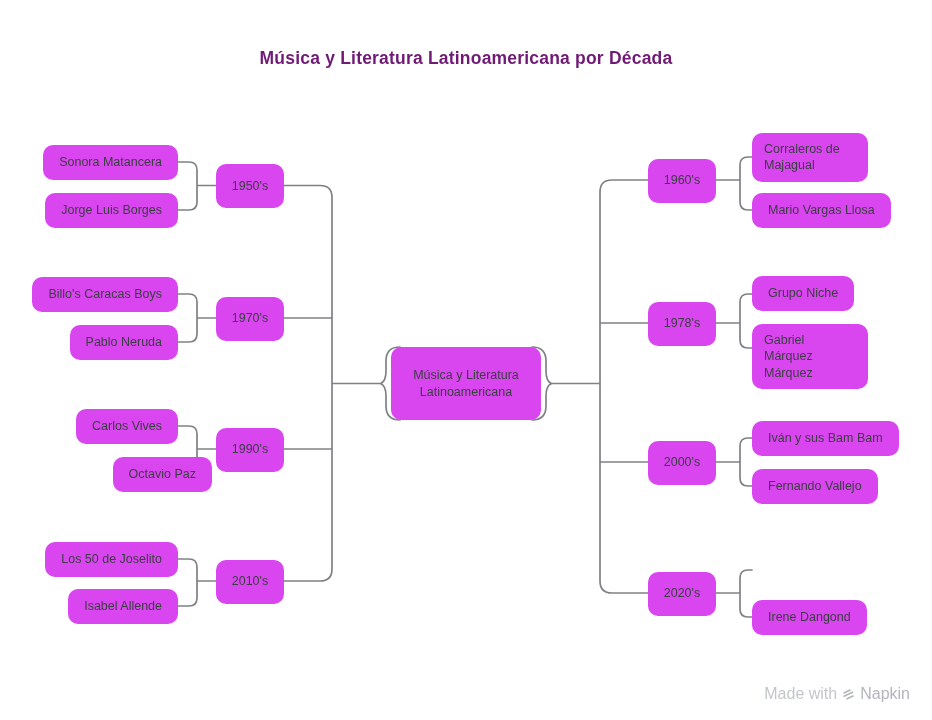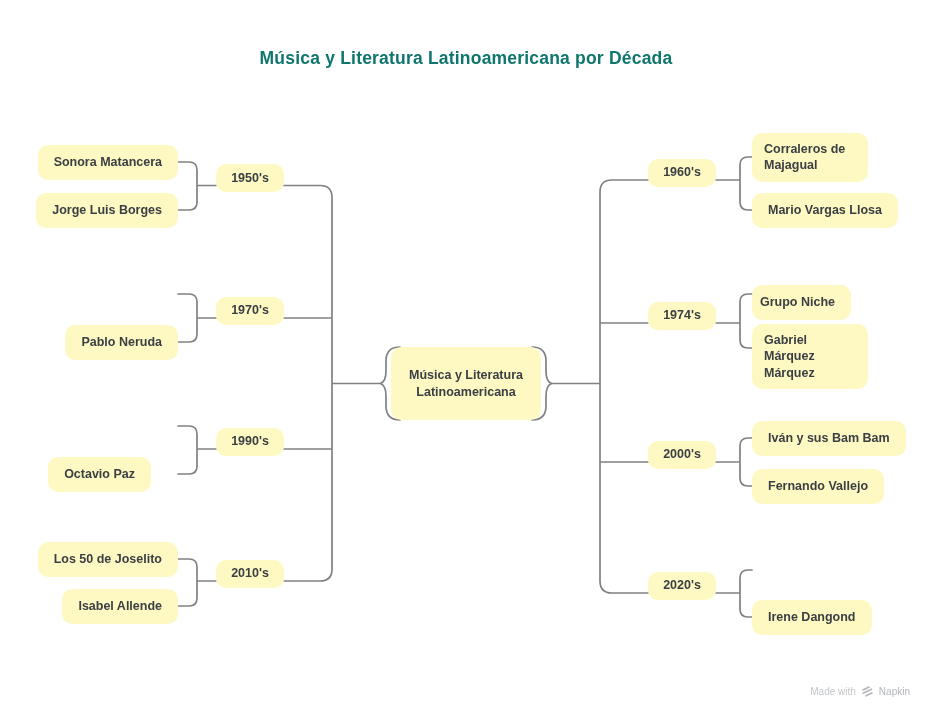--- a/index.html
+++ b/index.html
@@ -9,31 +9,31 @@
     background:#ffffff;
     font-family:"Liberation Sans", sans-serif;
     overflow:hidden;
   }
   .title{
     position:absolute;
     left:0;right:0;top:48px;
     text-align:center;
     font-size:17.5px;
     font-weight:700;
-    color:#0f766e;
+    color:#701a75;
     letter-spacing:.2px;
   }
   svg.connectors{position:absolute;left:0;top:0;}
   .node{
     position:absolute;
-    background:#fef9c3;
+    background:#d946ef;
     border-radius:10px;
     color:#3b3e43;
     font-size:12.5px;
-    font-weight:700;
+    font-weight:400;
     display:flex;
     align-items:center;
     box-sizing:border-box;
     line-height:1.3;
   }
   .leaf{
     height:35px;
     padding:0 16px;
     white-space:nowrap;
     justify-content:center;
@@ -41,36 +41,36 @@
   .leaf.w2{
     width:116px;
     height:auto;
     min-height:48px;
     padding:8px 12px;
     white-space:normal;
     justify-content:flex-start;
     text-align:left;
   }
   .decade{
-    width:68px;height:28px;
+    width:68px;height:44px;
     justify-content:center;
     text-align:center;
   }
   .center-node{
     left:391px;top:347px;
     width:150px;height:73px;
     justify-content:center;
     text-align:center;
     padding:16px 12px;
   }
   .watermark{
     position:absolute;
     right:22px;top:685px;
     display:flex;align-items:center;gap:5px;
-    font-size:10px;
+    font-size:16px;
     color:#c3c6c9;
   }
   .watermark .brand{color:#b2b5ba;}
 </style>
 </head>
 <body>
 
 <div class="canvas">
 
   <div class="title">Música y Literatura Latinoamericana por Década</div>
@@ -102,28 +102,34 @@
   <div class="node leaf" style="right:754px;top:144.5px;">
     <span>Sonora Matancera</span>
   </div>
   <div class="node leaf" style="right:754px;top:192.5px;text-align:right;">
     <span>Jorge Luis Borges</span>
   </div>
   <div class="node decade" style="left:216px;top:164px;">
     <span>1950's</span>
   </div>
 
+  <div class="node leaf" style="right:754px;top:276.5px;">
+    <span>Billo's Caracas Boys</span>
+  </div>
   <div class="node leaf" style="right:754px;top:324.5px;">
     <span>Pablo Neruda</span>
   </div>
   <div class="node decade" style="left:216px;top:296.5px;">
     <span>1970's</span>
   </div>
 
-  <div class="node leaf" style="right:781px;top:456.5px;margin-left:8px;">
+  <div class="node leaf" style="right:754px;top:408.5px;">
+    <span>Carlos Vives</span>
+  </div>
+  <div class="node leaf" style="right:720px;top:456.5px;margin-left:8px;">
     <span>Octavio Paz</span>
   </div>
   <div class="node decade" style="left:216px;top:427.5px;">
     <span>1990's</span>
   </div>
 
   <div class="node leaf" style="right:754px;top:541.5px;">
     <span>Los 50 de Joselito</span>
   </div>
   <div class="node leaf" style="right:754px;top:588.5px;">
@@ -137,23 +143,23 @@
     <span>1960's</span>
   </div>
   <div class="node leaf w2" style="left:752px;top:133px;">
     <span>Corraleros de Majagual</span>
   </div>
   <div class="node leaf" style="left:752px;top:192.5px;">
     <span>Mario Vargas Llosa</span>
   </div>
 
   <div class="node decade" style="left:648px;top:301.5px;">
-    <span>1974's</span>
+    <span>1978's</span>
   </div>
-  <div class="node leaf" style="left:752px;top:285px;padding-left:8px;">
+  <div class="node leaf" style="left:752px;top:276px;">
     <span>Grupo Niche</span>
   </div>
   <div class="node leaf w2" style="left:752px;top:324px;">
     <span>Gabriel Márquez Márquez</span>
   </div>
 
   <div class="node decade" style="left:648px;top:440.5px;">
     <span>2000's</span>
   </div>
   <div class="node leaf" style="left:752px;top:420.5px;">

